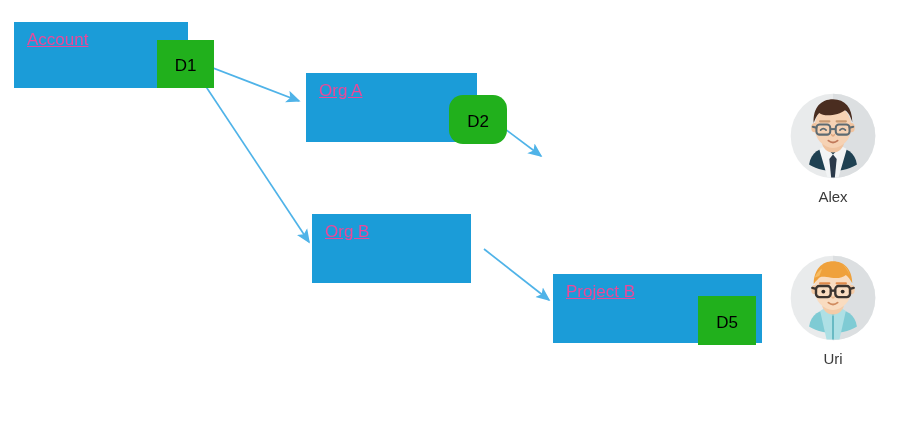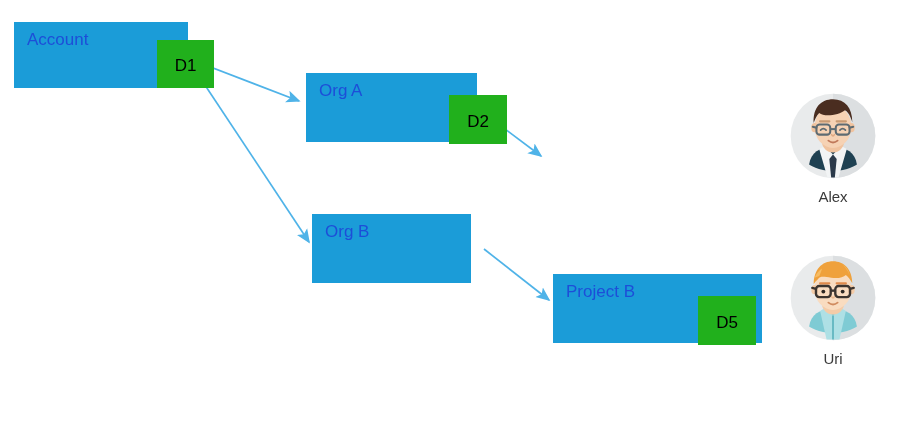--- a/index.html
+++ b/index.html
@@ -40,23 +40,24 @@
     height: 100%;
     background: #1B9CD8;
     box-sizing: border-box;
   }
   .node-label {
     position: absolute;
     left: 13px;
     top: 8px;
     font-size: 17px;
     line-height: 20px;
-    color: #1d4ed8;
+    color: #ec4899;
     white-space: nowrap;
     z-index: 3;
+    text-decoration: underline;
   }
   .badge {
     position: absolute;
     background: #21B01C;
     z-index: 2;
     margin-left: 32px;
   }
   .badge-label {
     position: absolute;
     left: 0;
@@ -70,21 +71,21 @@
     color: #000000;
     padding-top: 4px;
     box-sizing: border-box;
   }
 
   
   #node-account   { left: 14px;  top: 22px;  width: 174px; height: 66px; }
   #node-account .badge { left: 111px; top: 18px; width: 57px; height: 48px; }
 
   #node-org-a     { left: 306px; top: 73px;  width: 171px; height: 69px; }
-  #node-org-a .badge { left: 111px; top: 22px; width: 58px; height: 49px; }
+  #node-org-a .badge { left: 111px; top: 22px; width: 58px; height: 49px; border-radius: 14px; }
 
   #node-org-b     { left: 312px; top: 214px; width: 159px; height: 69px; }
   #node-org-b .badge { left: 111px; top: 22px; width: 58px; height: 49px; }
 
   #node-project-a { left: 545px; top: 127px; width: 173px; height: 68px; }
   #node-project-a .badge { left: 113px; top: 22px; width: 58px; height: 49px; }
 
   #node-project-b { left: 553px; top: 274px; width: 173px; height: 69px; padding-left: 36px; }
   #node-project-b .badge { left: 113px; top: 22px; width: 58px; height: 49px; }
 

